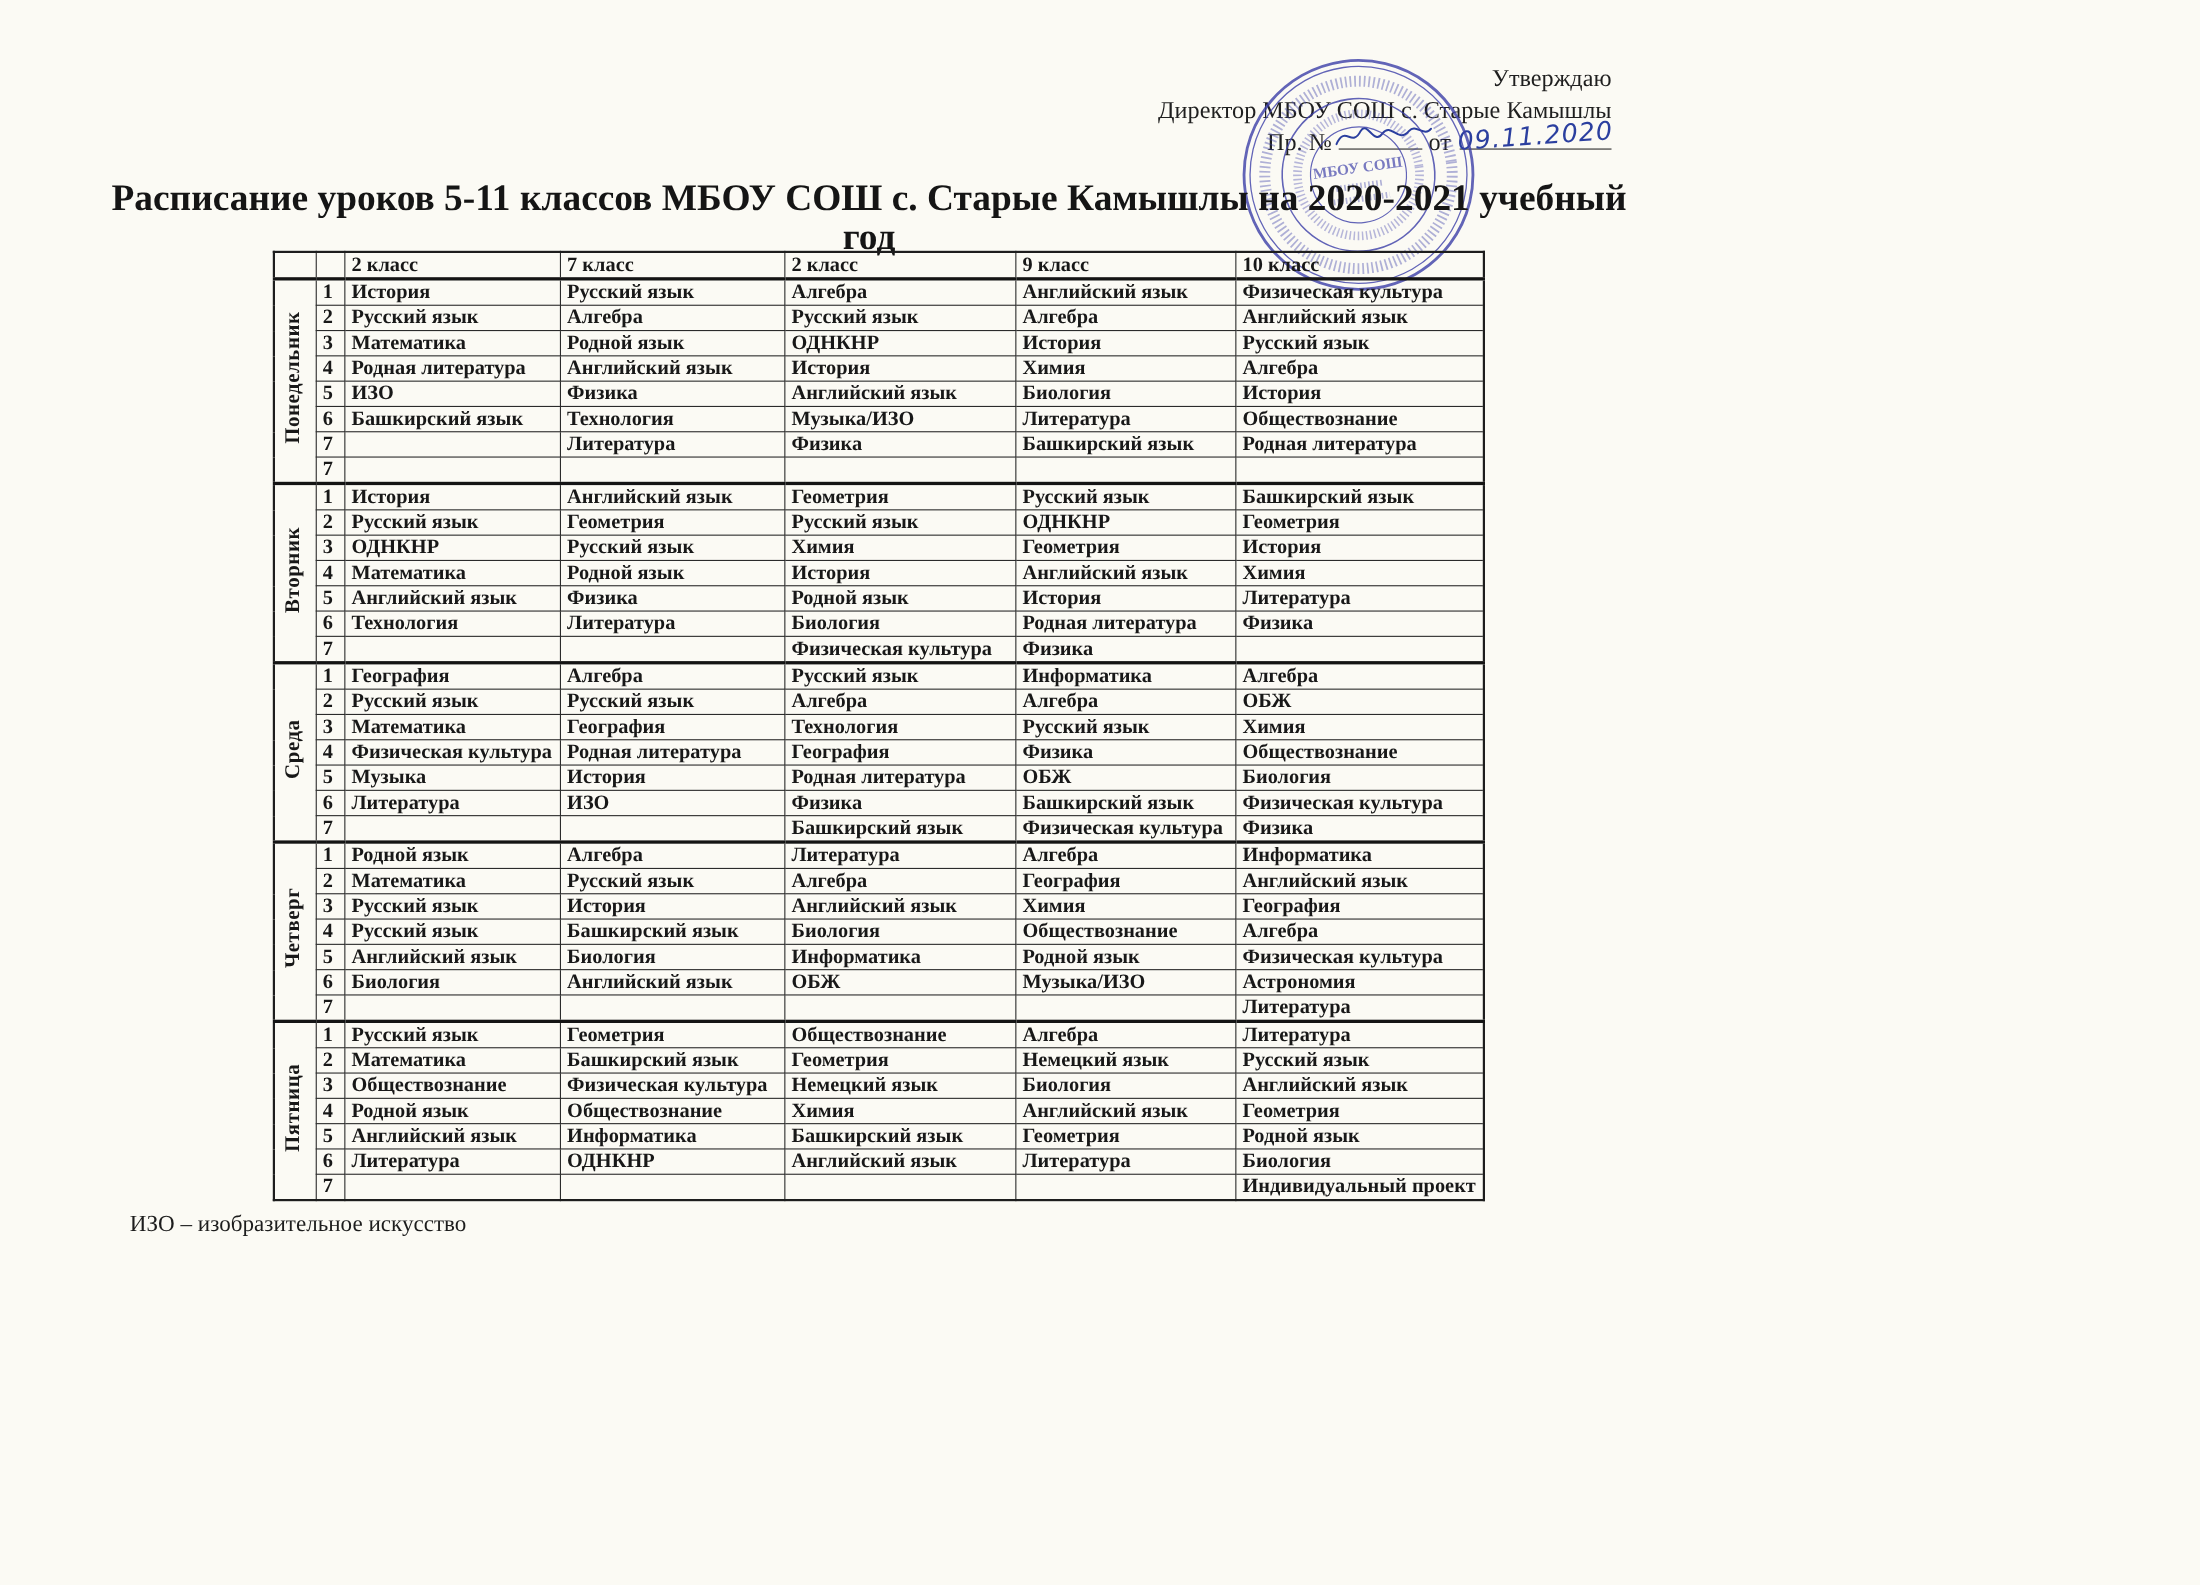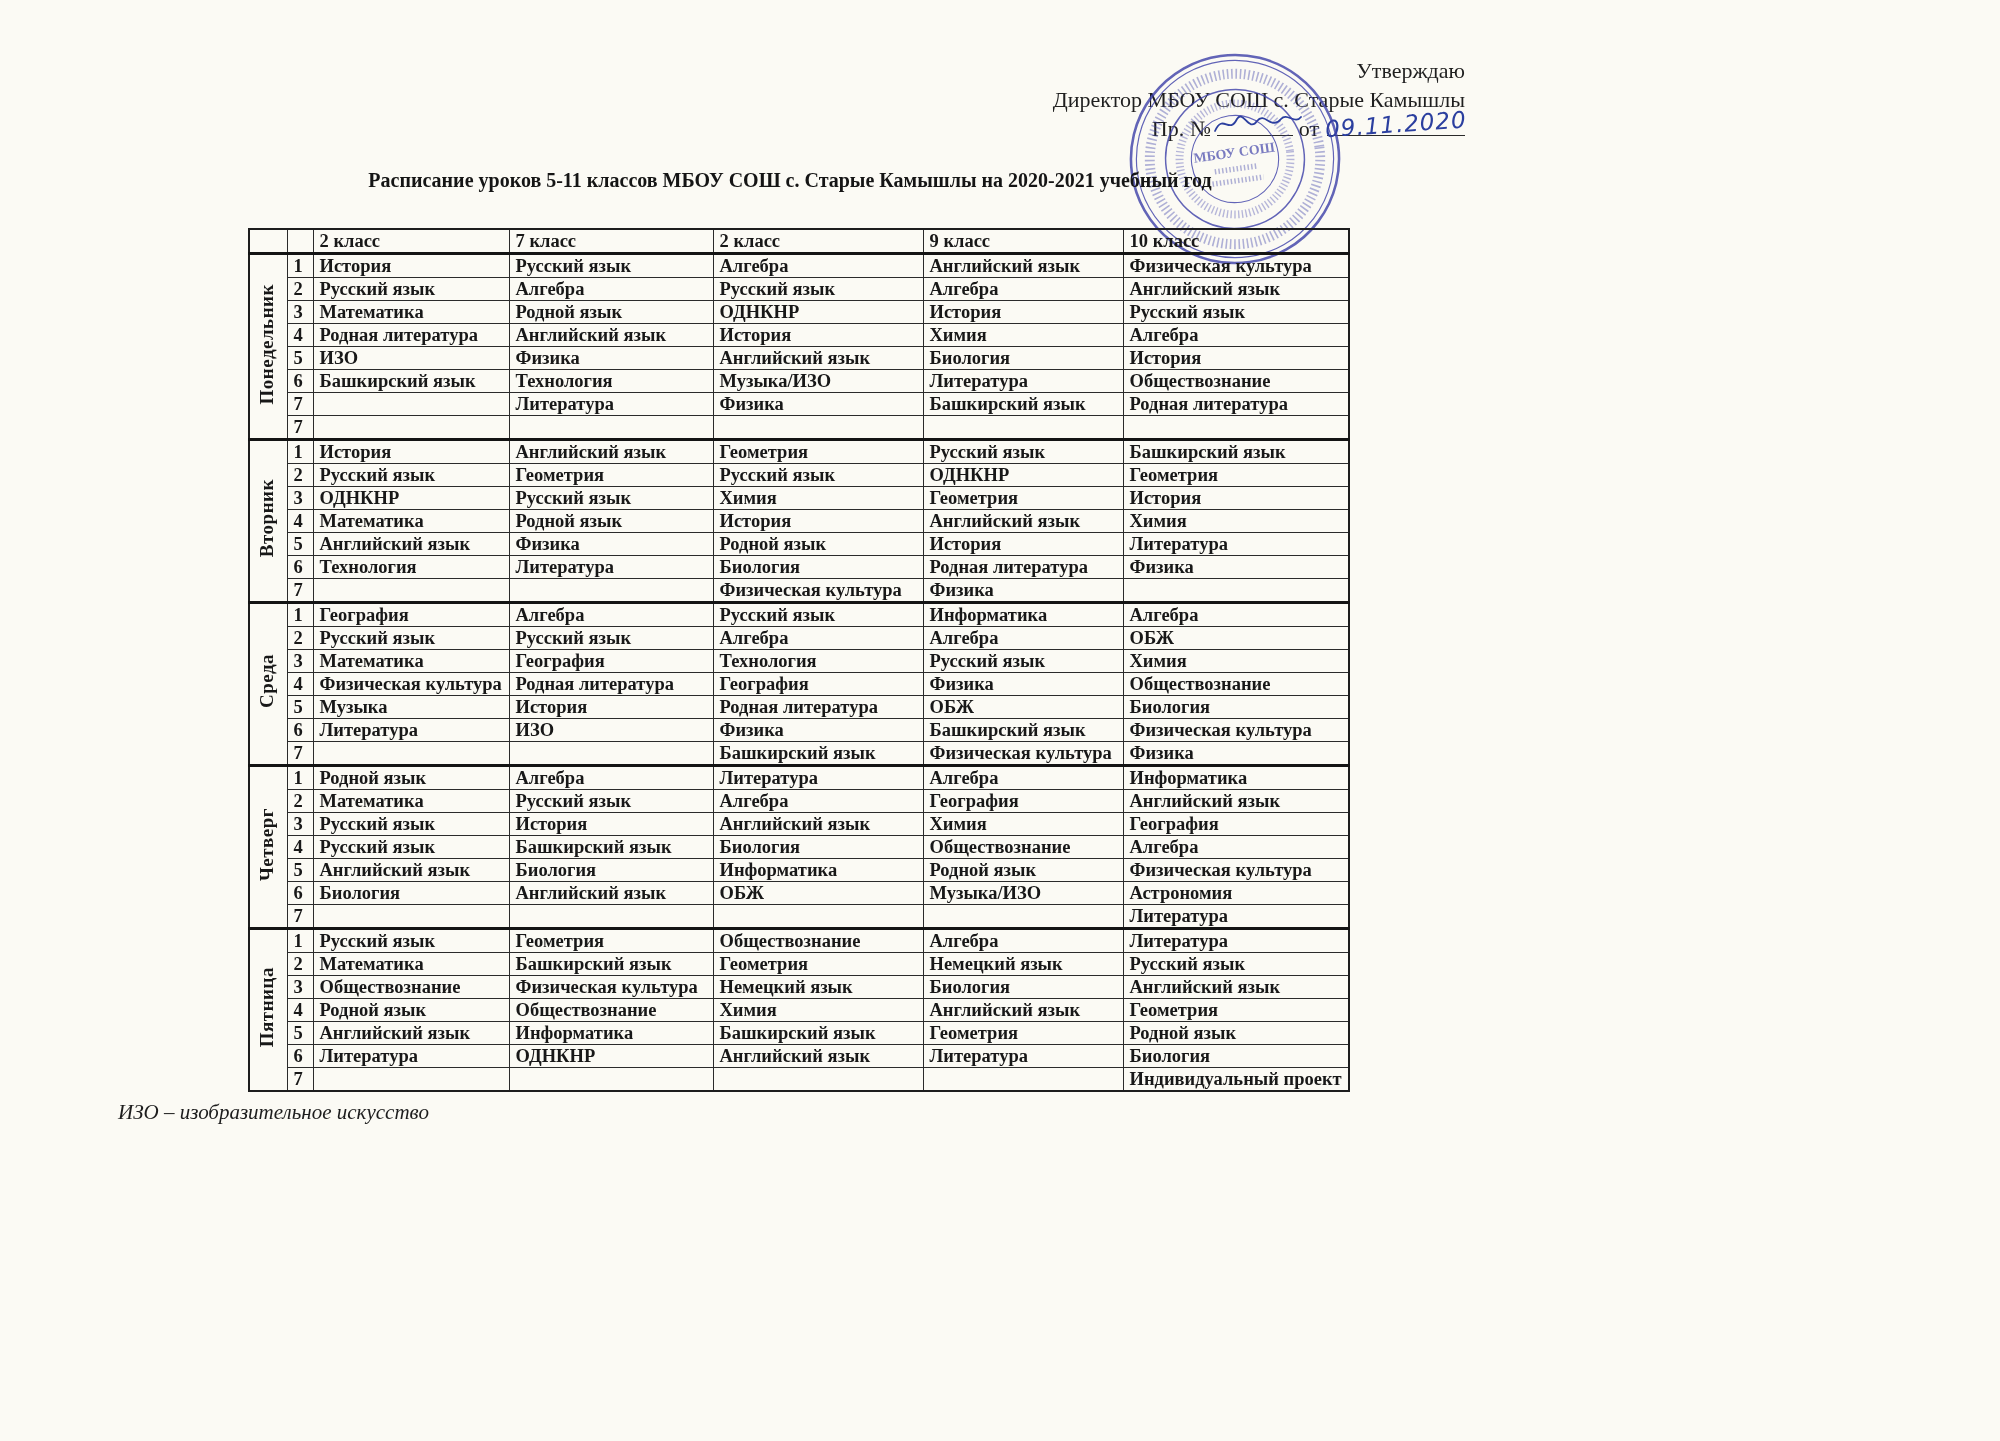--- a/index.html
+++ b/index.html
@@ -38,21 +38,21 @@
 
   
   .stamp {
     position:absolute; left:1126px; top:50px; width:218px; height:218px;
     opacity:0.8; transform:rotate(-8deg);
   }
 
   
   .doc-title {
     position:absolute; top:163px; left:90px; width:1400px;
-    text-align:center; font-weight:bold; font-size:20px; line-height:35px;
+    text-align:center; font-weight:bold; font-size:34px; line-height:35px;
     color:#151515;
   }
 
   
   .table-wrap { position:absolute; left:248px; top:228px; }
   table.schedule {
     border-collapse:collapse;
     border:2.5px solid #1d1d1d;
     table-layout:fixed;
     width:1100px;
@@ -76,21 +76,21 @@
     writing-mode:vertical-rl;
     transform:rotate(180deg);
     font-size:19px; font-weight:bold; letter-spacing:0.5px;
     white-space:nowrap;
   }
   th.class-header { font-size:19px; }
 
   
   .footer-note {
     position:absolute; left:118px; top:1100px;
-    font-size:21px; color:#1d1d1d;font-style:italic;
+    font-size:21px; color:#1d1d1d;
   }
 </style>
 </head>
 <body>
 
 <div class="page">
 
   <div class="approval">
     <div>Утверждаю</div>
     <div>Директор МБОУ СОШ с. Старые Камышлы</div>

